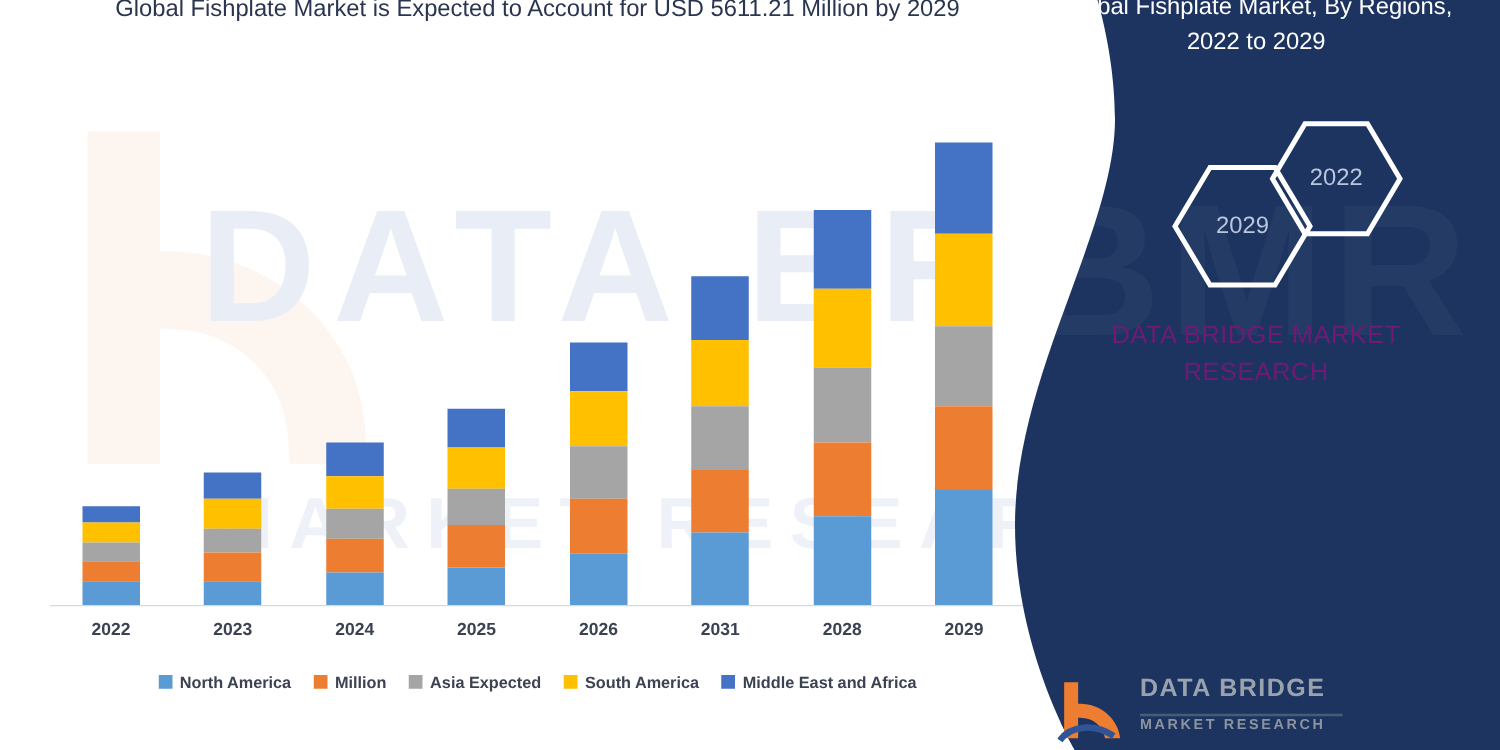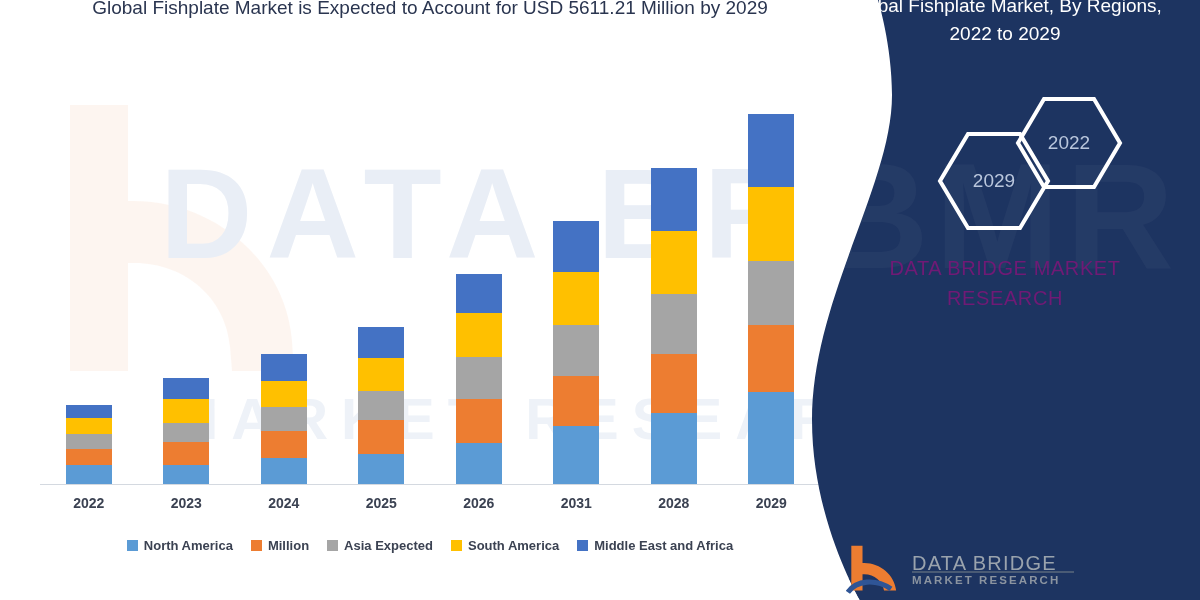--- a/index.html
+++ b/index.html
@@ -177,23 +177,23 @@
     letter-spacing:.6px;
     color:#701a75;
   }
   .logo {
     position:absolute;
     left:14px; bottom:-6px;
     width:230px; height:70px;
   }
   .logo-text {
     position:absolute;
-    left:66px; top:12px;
+    left:66px; top:0;
     font-size:20px;
-    font-weight:400;
+    font-weight:700;
     letter-spacing:1.2px;
     color:#9aa3ad;
     white-space:nowrap;
     text-align:center;
   }
   .logo-sub {
     position:absolute;
     left:66px; top:34px;
     font-size:11.5px;
     font-weight:700;

